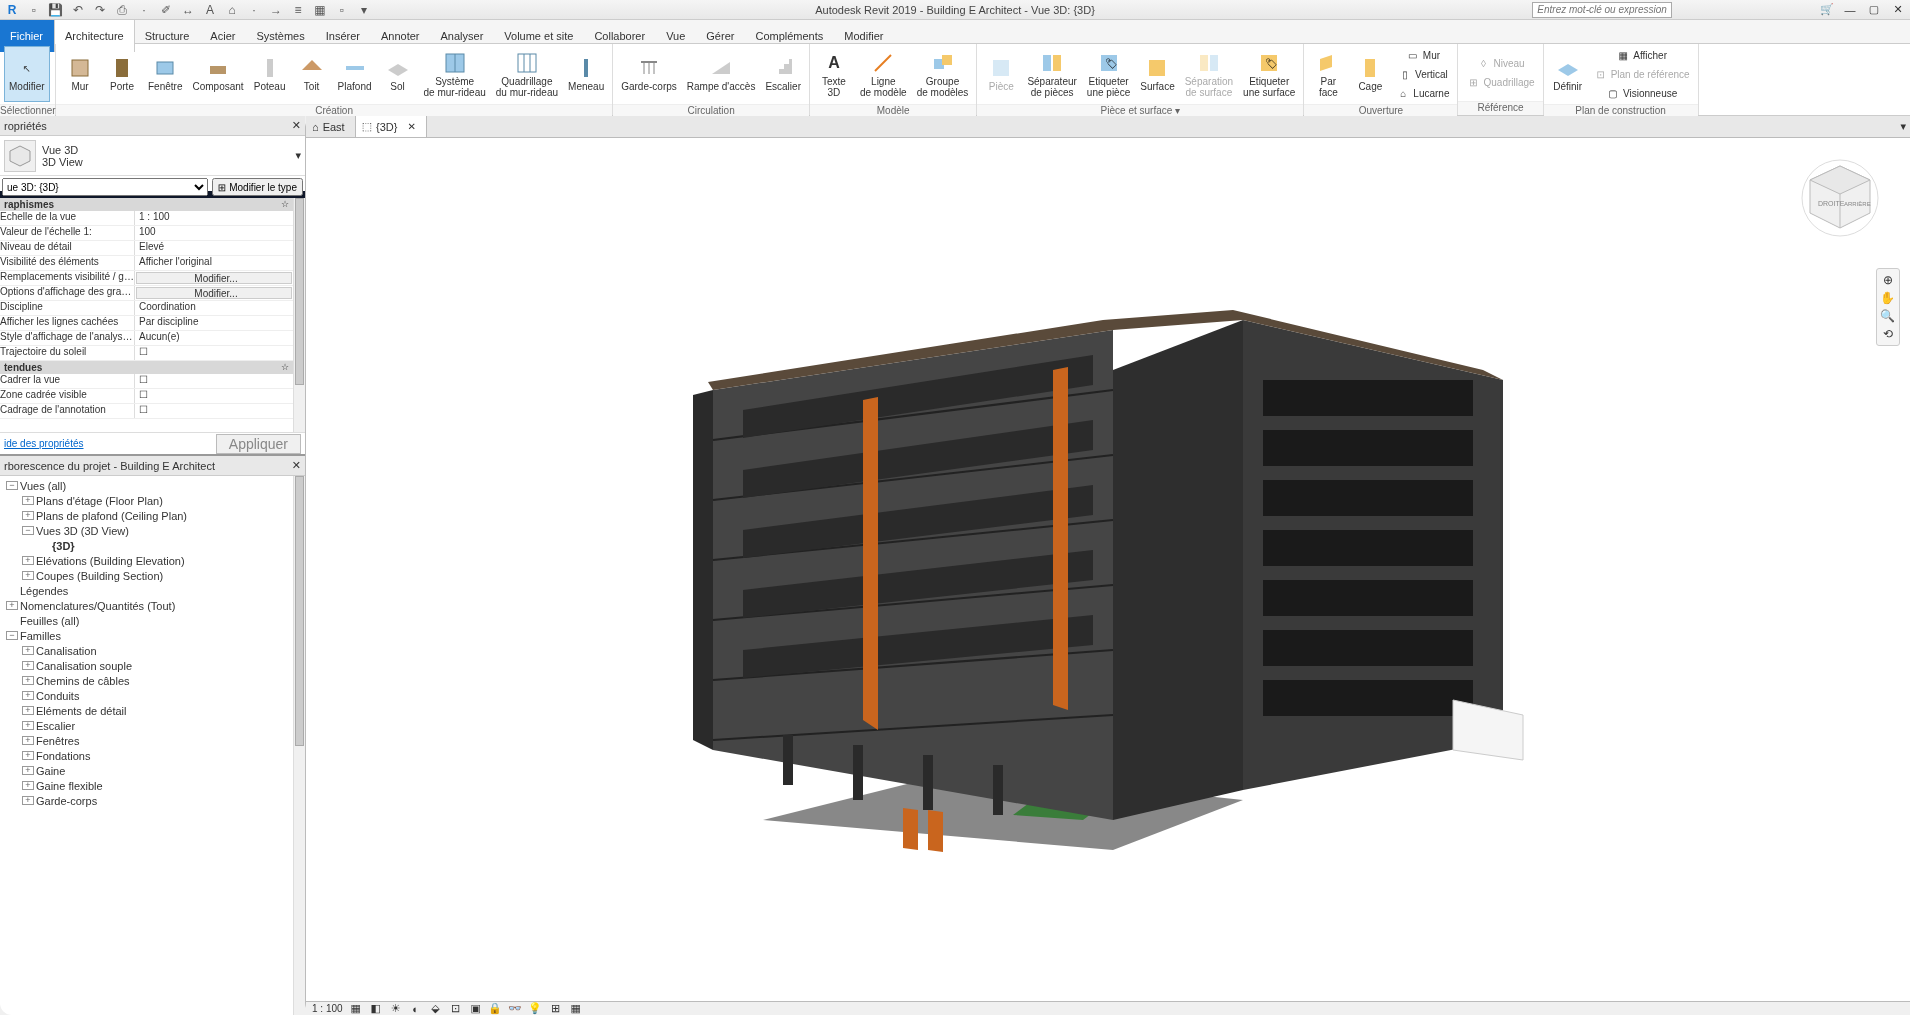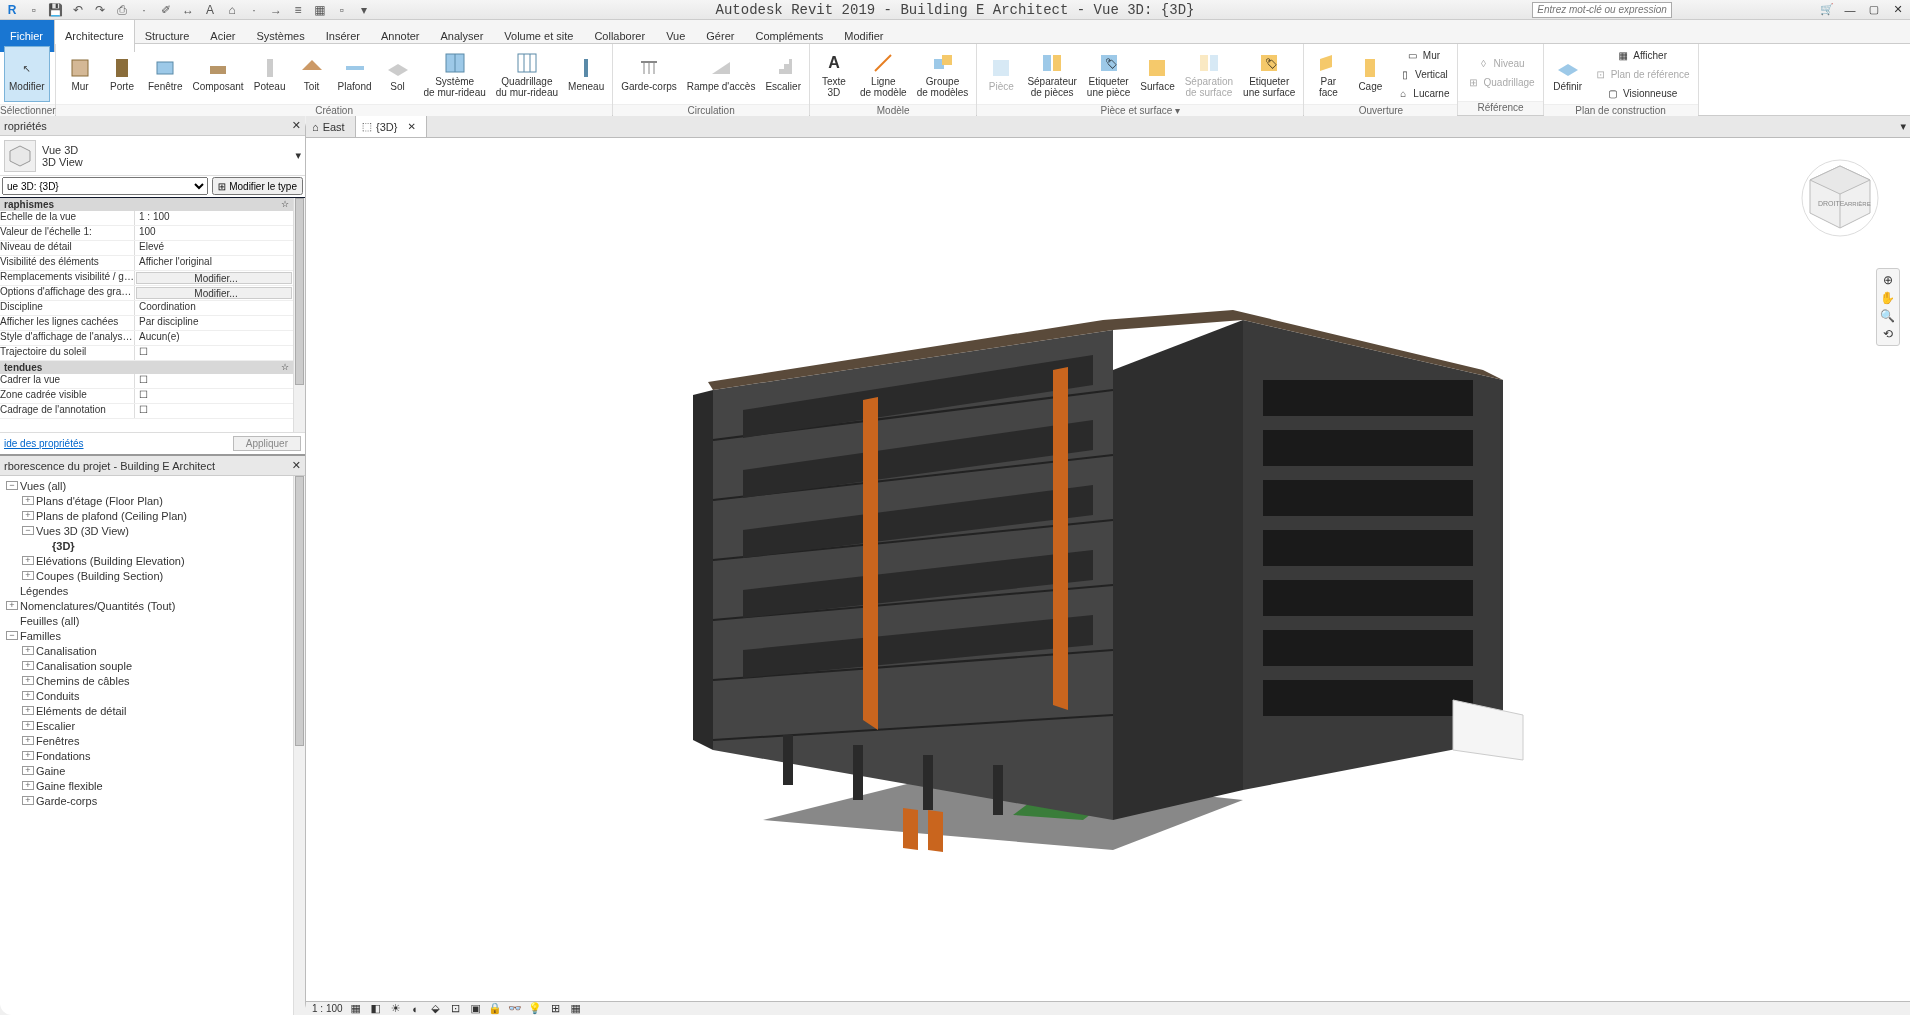--- a/index.html
+++ b/index.html
@@ -2,21 +2,21 @@
 <html><head>
 <meta charset="utf-8">
 <style>
 * { box-sizing: border-box; margin: 0; padding: 0; font-family: "Segoe UI", Tahoma, sans-serif; }
 body { width: 1910px; height: 1015px; background: #f0f0f0; overflow: hidden; font-size: 11px; color: #333; }
 
 
 .titlebar { height: 20px; background: linear-gradient(#f5f5f5,#e8e8e8); display: flex; align-items: center; position: relative; border-bottom: 1px solid #ccc; }
 .titlebar .qat { display: flex; align-items: center; gap: 6px; padding-left: 4px; }
 .titlebar .qat span { width: 16px; height: 16px; display: inline-flex; align-items: center; justify-content: center; color: #555; font-size: 12px; }
-.titlebar .title { position: absolute; left: 50%; transform: translateX(-50%); font-size: 14px; color: #444; font-family: Liberation Mono, monospace; }
+.titlebar .title { position: absolute; left: 50%; transform: translateX(-50%); font-size: 11px; color: #444; }
 .titlebar .right { position: absolute; right: 4px; display: flex; align-items: center; gap: 8px; }
 .titlebar .search { width: 140px; height: 16px; border: 1px solid #aaa; background: #fff; font-size: 10px; font-style: italic; padding: 0 4px; color: #999; }
 .titlebar .winbtn { width: 16px; height: 14px; display: inline-flex; align-items: center; justify-content: center; font-size: 11px; }
 
 
 .menubar { height: 24px; background: #f5f5f5; display: flex; align-items: stretch; border-bottom: 1px solid #ccc; }
 .menubar .tab { padding: 16px 10px; display: flex; align-items: center; font-size: 11px; border-right: 1px solid transparent; }
 .menubar .tab.file { background: #1976d2; color: #fff; }
 .menubar .tab.active { background: #fff; border-left: 1px solid #ccc; border-right: 1px solid #ccc; }
 
@@ -37,35 +37,35 @@
 
 .phdr { height: 20px; background: #e8e8e8; border-bottom: 1px solid #ccc; display: flex; align-items: center; padding: 0 4px; font-size: 11px; position: relative; }
 .phdr .close { position: absolute; right: 4px; font-size: 11px; }
 
 
 .left { position: absolute; left: 0; top: 116px; width: 306px; bottom: 0; background: #fff; border-right: 1px solid #bbb; display: flex; flex-direction: column; border-radius: 12px; }
 .props { flex: 0 0 340px; display: flex; flex-direction: column; border-bottom: 2px solid #999; position: relative; }
 .propsel { height: 40px; display: flex; align-items: center; padding: 4px; border-bottom: 1px solid #ddd; }
 .propsel .ico { width: 32px; height: 32px; margin-right: 6px; background: #f0f0f0; border: 1px solid #ccc; display:flex; align-items:center; justify-content:center; }
 .propsel .txt div { font-size: 11px; }
-.propfilter { height: 22px; display: flex; align-items: flex-end; gap: 4px; padding: 2px; border-bottom: 1px solid #0f172a; }
+.propfilter { height: 22px; display: flex; align-items: flex-start; gap: 4px; padding: 2px; border-bottom: 7px solid #0f172a; }
 .propfilter select { flex: 1; height: 18px; font-size: 10px; }
 .propfilter button { height: 18px; font-size: 10px; padding: 0 4px; display:flex; align-items:center; gap:3px; }
 .proptable { flex: 1; overflow: hidden; position: relative; }
 .proptable .scroll { position: absolute; left:0; top:0; right:12px; bottom: 0; overflow: hidden; }
 .pgroup { background: #d8d8d8; font-size: 10px; padding: 1px 4px; font-weight: bold; position: relative; }
 .pgroup::after { content: "☆"; position: absolute; right: 4px; font-size: 9px; font-weight: normal; }
 .prow { display: flex; height: 15px; font-size: 10px; border-bottom: 1px solid #eee; }
 .prow .k { width: 135px; padding-left: 0; white-space: nowrap; overflow: hidden; text-overflow: ellipsis; border-right: 1px solid #ddd; }
 .prow .v { flex: 1; padding-left: 4px; white-space: nowrap; overflow: hidden; }
 .prow .v.btn { text-align: center; background: #f0f0f0; border: 1px solid #ccc; margin: 1px; }
 .prow .v.chk::before { content: "☐"; }
 .propfoot { height: 22px; display: flex; align-items: center; justify-content: space-between; padding: 0 4px; border-top: 1px solid #ddd; }
 .propfoot a { color: #0066cc; font-size: 10px; text-decoration: underline; }
-.propfoot button { font-size: 10px; padding: 1px 12px; background: #f0f0f0; border: 1px solid #bbb; color:#888; }
+.propfoot button { font-size: 14px; padding: 1px 12px; background: #f0f0f0; border: 1px solid #bbb; color:#888; }
 .vscroll { position: absolute; right: 0; top: 0; bottom: 0; width: 12px; background: #f0f0f0; border-left: 1px solid #ddd; }
 .vscroll .thumb { position: absolute; left: 1px; right: 1px; background: #ccc; border: 1px solid #aaa; }
 
 
 .browser { flex: 1; display: flex; flex-direction: column; position: relative; }
 .tree { flex: 1; overflow: hidden; font-size: 11px; padding: 2px; position: relative; }
 .tnode { white-space: nowrap; height: 15px; display: flex; align-items: center; }
 .tnode .tw { width: 12px; text-align: center; font-size: 9px; color: #666; display: inline-block; border: 1px solid #999; height: 9px; line-height: 7px; margin-right: 2px; }
 .tnode.bold { font-weight: bold; }
 

